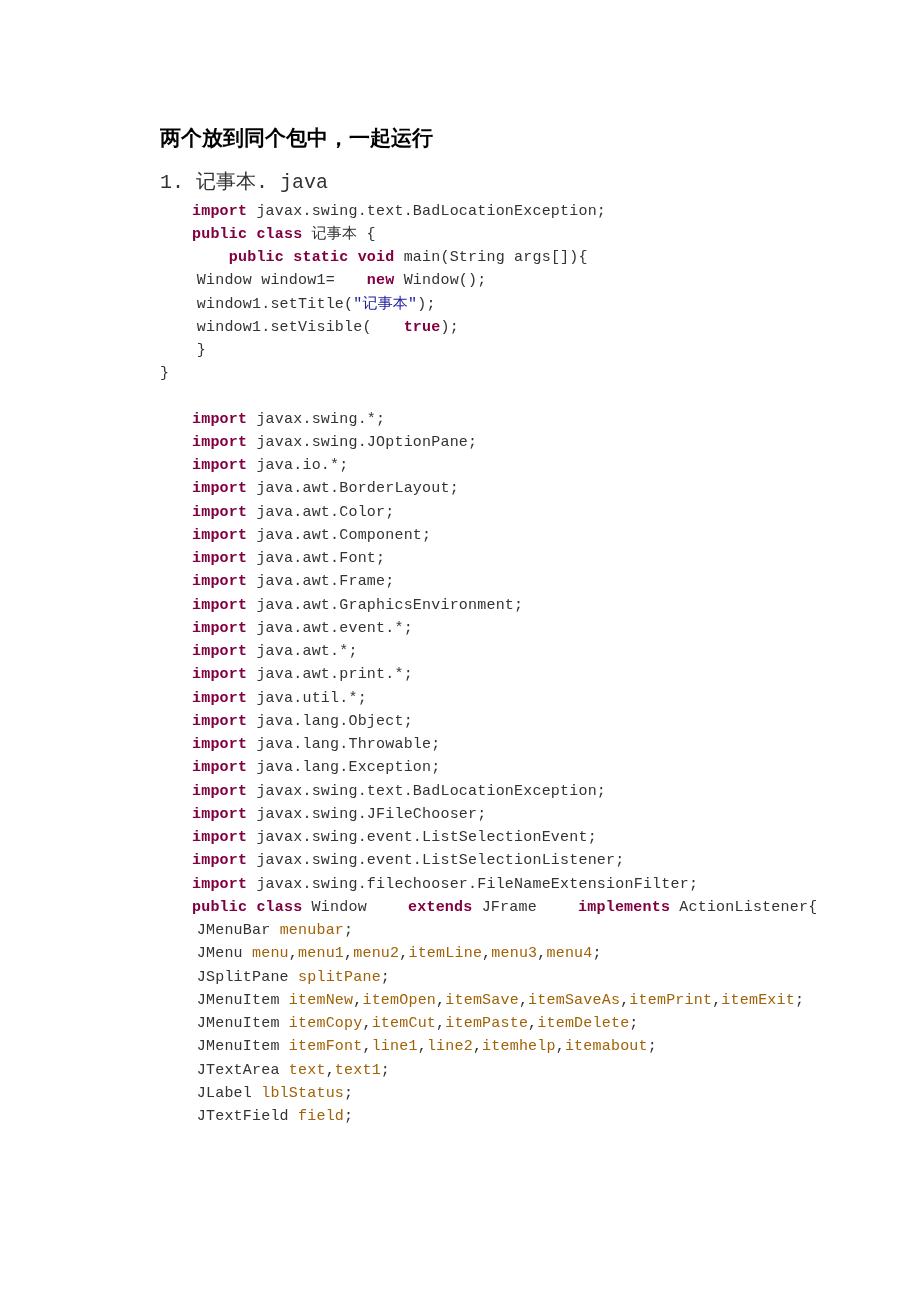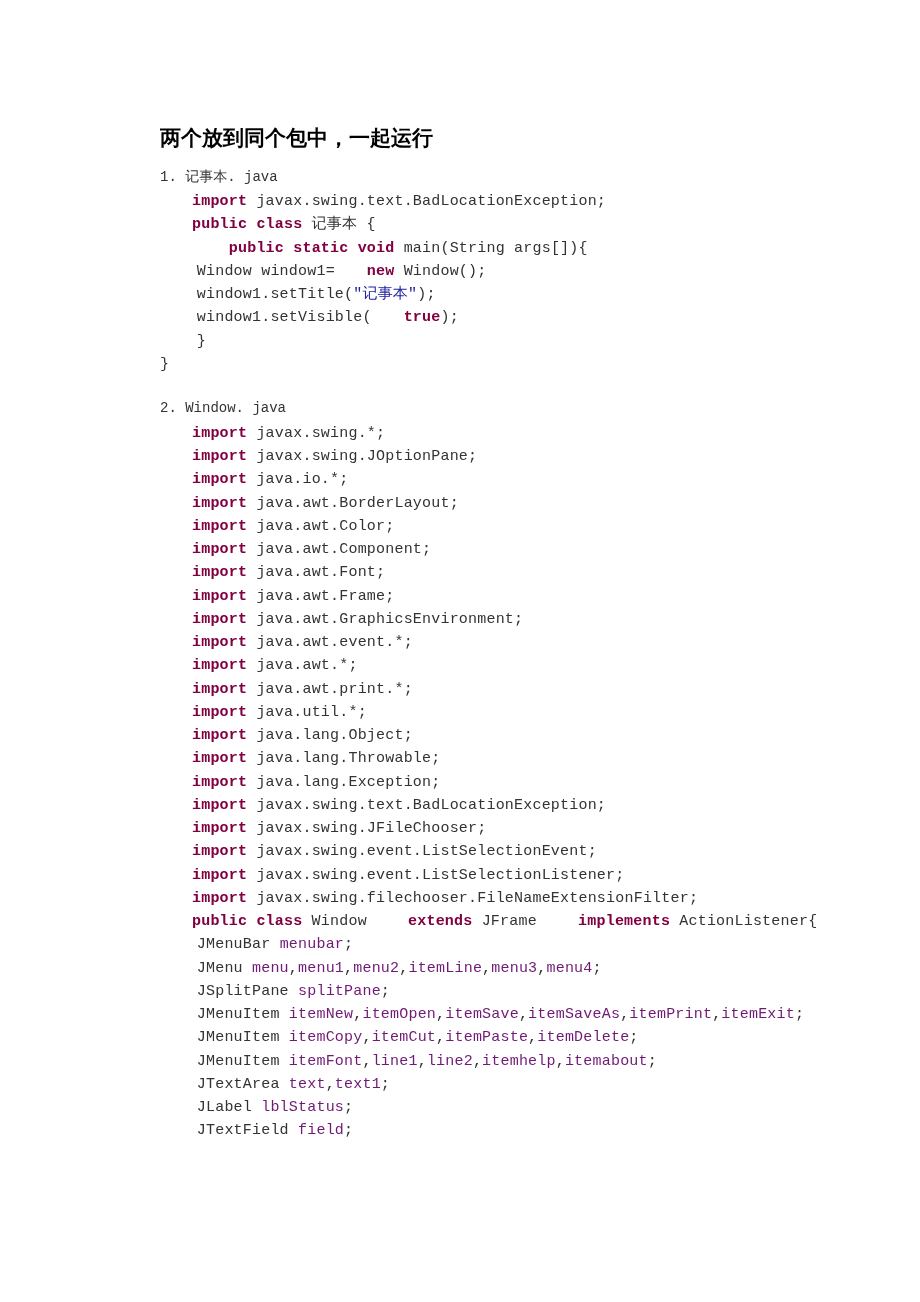--- a/index.html
+++ b/index.html
@@ -18,43 +18,42 @@
     background: #fff;
   }
   .title {
     font-family: "Microsoft YaHei", "SimHei", sans-serif;
     font-weight: bold;
     font-size: 21px;
     color: #000;
     margin-bottom: 12px;
   }
   .section-head {
-    font-size: 14px;
+    font-size: 20px;
     color: #333;
     margin: 6px 0 2px 0;
   }
   .code {
     font-family: "Courier New", monospace;
     white-space: pre;
     font-size: 15px;
     letter-spacing: 0.2px;
   }
   .kw  { color: #800040; font-weight: bold; margin-left: 32px; }
   .str { color: #2020a0; }
-  .fld { color: #701a75; }
+  .fld { color: #a16207; }
   .space2 { margin-top: 22px; }
 </style>
 </head>
 <body>
 
 <div class="page">
 
   <div class="title">两个放到同个包中，一起运行</div>
 
   <div class="section-head">1. 记事本. java</div>
   <div class="code" id="code1"><div><span class="kw">import</span><span> javax.swing.text.BadLocationException;</span></div><div><span class="kw">public class</span><span> 记事本 {</span></div><div><span>    </span><span class="kw">public static void</span><span> main(String args[]){</span></div><div><span>    Window window1=</span><span class="kw">new</span><span> Window();</span></div><div><span>    window1.setTitle(</span><span class="str">"记事本"</span><span>);</span></div><div><span>    window1.setVisible(</span><span class="kw">true</span><span>);</span></div><div><span>    }</span></div><div><span>}</span></div></div>
 
   <div class="space2"></div>
 
-  <div class="section-head">2.  Window. java</div>
   <div class="code" id="code2"><div><span class="kw">import</span><span> javax.swing.*;</span></div><div><span class="kw">import</span><span> javax.swing.JOptionPane;</span></div><div><span class="kw">import</span><span> java.io.*;</span></div><div><span class="kw">import</span><span> java.awt.BorderLayout;</span></div><div><span class="kw">import</span><span> java.awt.Color;</span></div><div><span class="kw">import</span><span> java.awt.Component;</span></div><div><span class="kw">import</span><span> java.awt.Font;</span></div><div><span class="kw">import</span><span> java.awt.Frame;</span></div><div><span class="kw">import</span><span> java.awt.GraphicsEnvironment;</span></div><div><span class="kw">import</span><span> java.awt.event.*;</span></div><div><span class="kw">import</span><span> java.awt.*;</span></div><div><span class="kw">import</span><span> java.awt.print.*;</span></div><div><span class="kw">import</span><span> java.util.*;</span></div><div><span class="kw">import</span><span> java.lang.Object;</span></div><div><span class="kw">import</span><span> java.lang.Throwable;</span></div><div><span class="kw">import</span><span> java.lang.Exception;</span></div><div><span class="kw">import</span><span> javax.swing.text.BadLocationException;</span></div><div><span class="kw">import</span><span> javax.swing.JFileChooser;</span></div><div><span class="kw">import</span><span> javax.swing.event.ListSelectionEvent;</span></div><div><span class="kw">import</span><span> javax.swing.event.ListSelectionListener;</span></div><div><span class="kw">import</span><span> javax.swing.filechooser.FileNameExtensionFilter;</span></div><div><span class="kw">public class</span><span> Window </span><span class="kw">extends</span><span> JFrame </span><span class="kw">implements</span><span> ActionListener{</span></div><div><span>    JMenuBar </span><span class="fld">menubar</span><span>;</span></div><div><span>    JMenu </span><span class="fld">menu</span><span>,</span><span class="fld">menu1</span><span>,</span><span class="fld">menu2</span><span>,</span><span class="fld">itemLine</span><span>,</span><span class="fld">menu3</span><span>,</span><span class="fld">menu4</span><span>;</span></div><div><span>    JSplitPane </span><span class="fld">splitPane</span><span>;</span></div><div><span>    JMenuItem </span><span class="fld">itemNew</span><span>,</span><span class="fld">itemOpen</span><span>,</span><span class="fld">itemSave</span><span>,</span><span class="fld">itemSaveAs</span><span>,</span><span class="fld">itemPrint</span><span>,</span><span class="fld">itemExit</span><span>;</span></div><div><span>    JMenuItem </span><span class="fld">itemCopy</span><span>,</span><span class="fld">itemCut</span><span>,</span><span class="fld">itemPaste</span><span>,</span><span class="fld">itemDelete</span><span>;</span></div><div><span>    JMenuItem </span><span class="fld">itemFont</span><span>,</span><span class="fld">line1</span><span>,</span><span class="fld">line2</span><span>,</span><span class="fld">itemhelp</span><span>,</span><span class="fld">itemabout</span><span>;</span></div><div><span>    JTextArea </span><span class="fld">text</span><span>,</span><span class="fld">text1</span><span>;</span></div><div><span>    JLabel </span><span class="fld">lblStatus</span><span>;</span></div><div><span>    JTextField </span><span class="fld">field</span><span>;</span></div></div>
 
 </div>
 
 </body></html>

